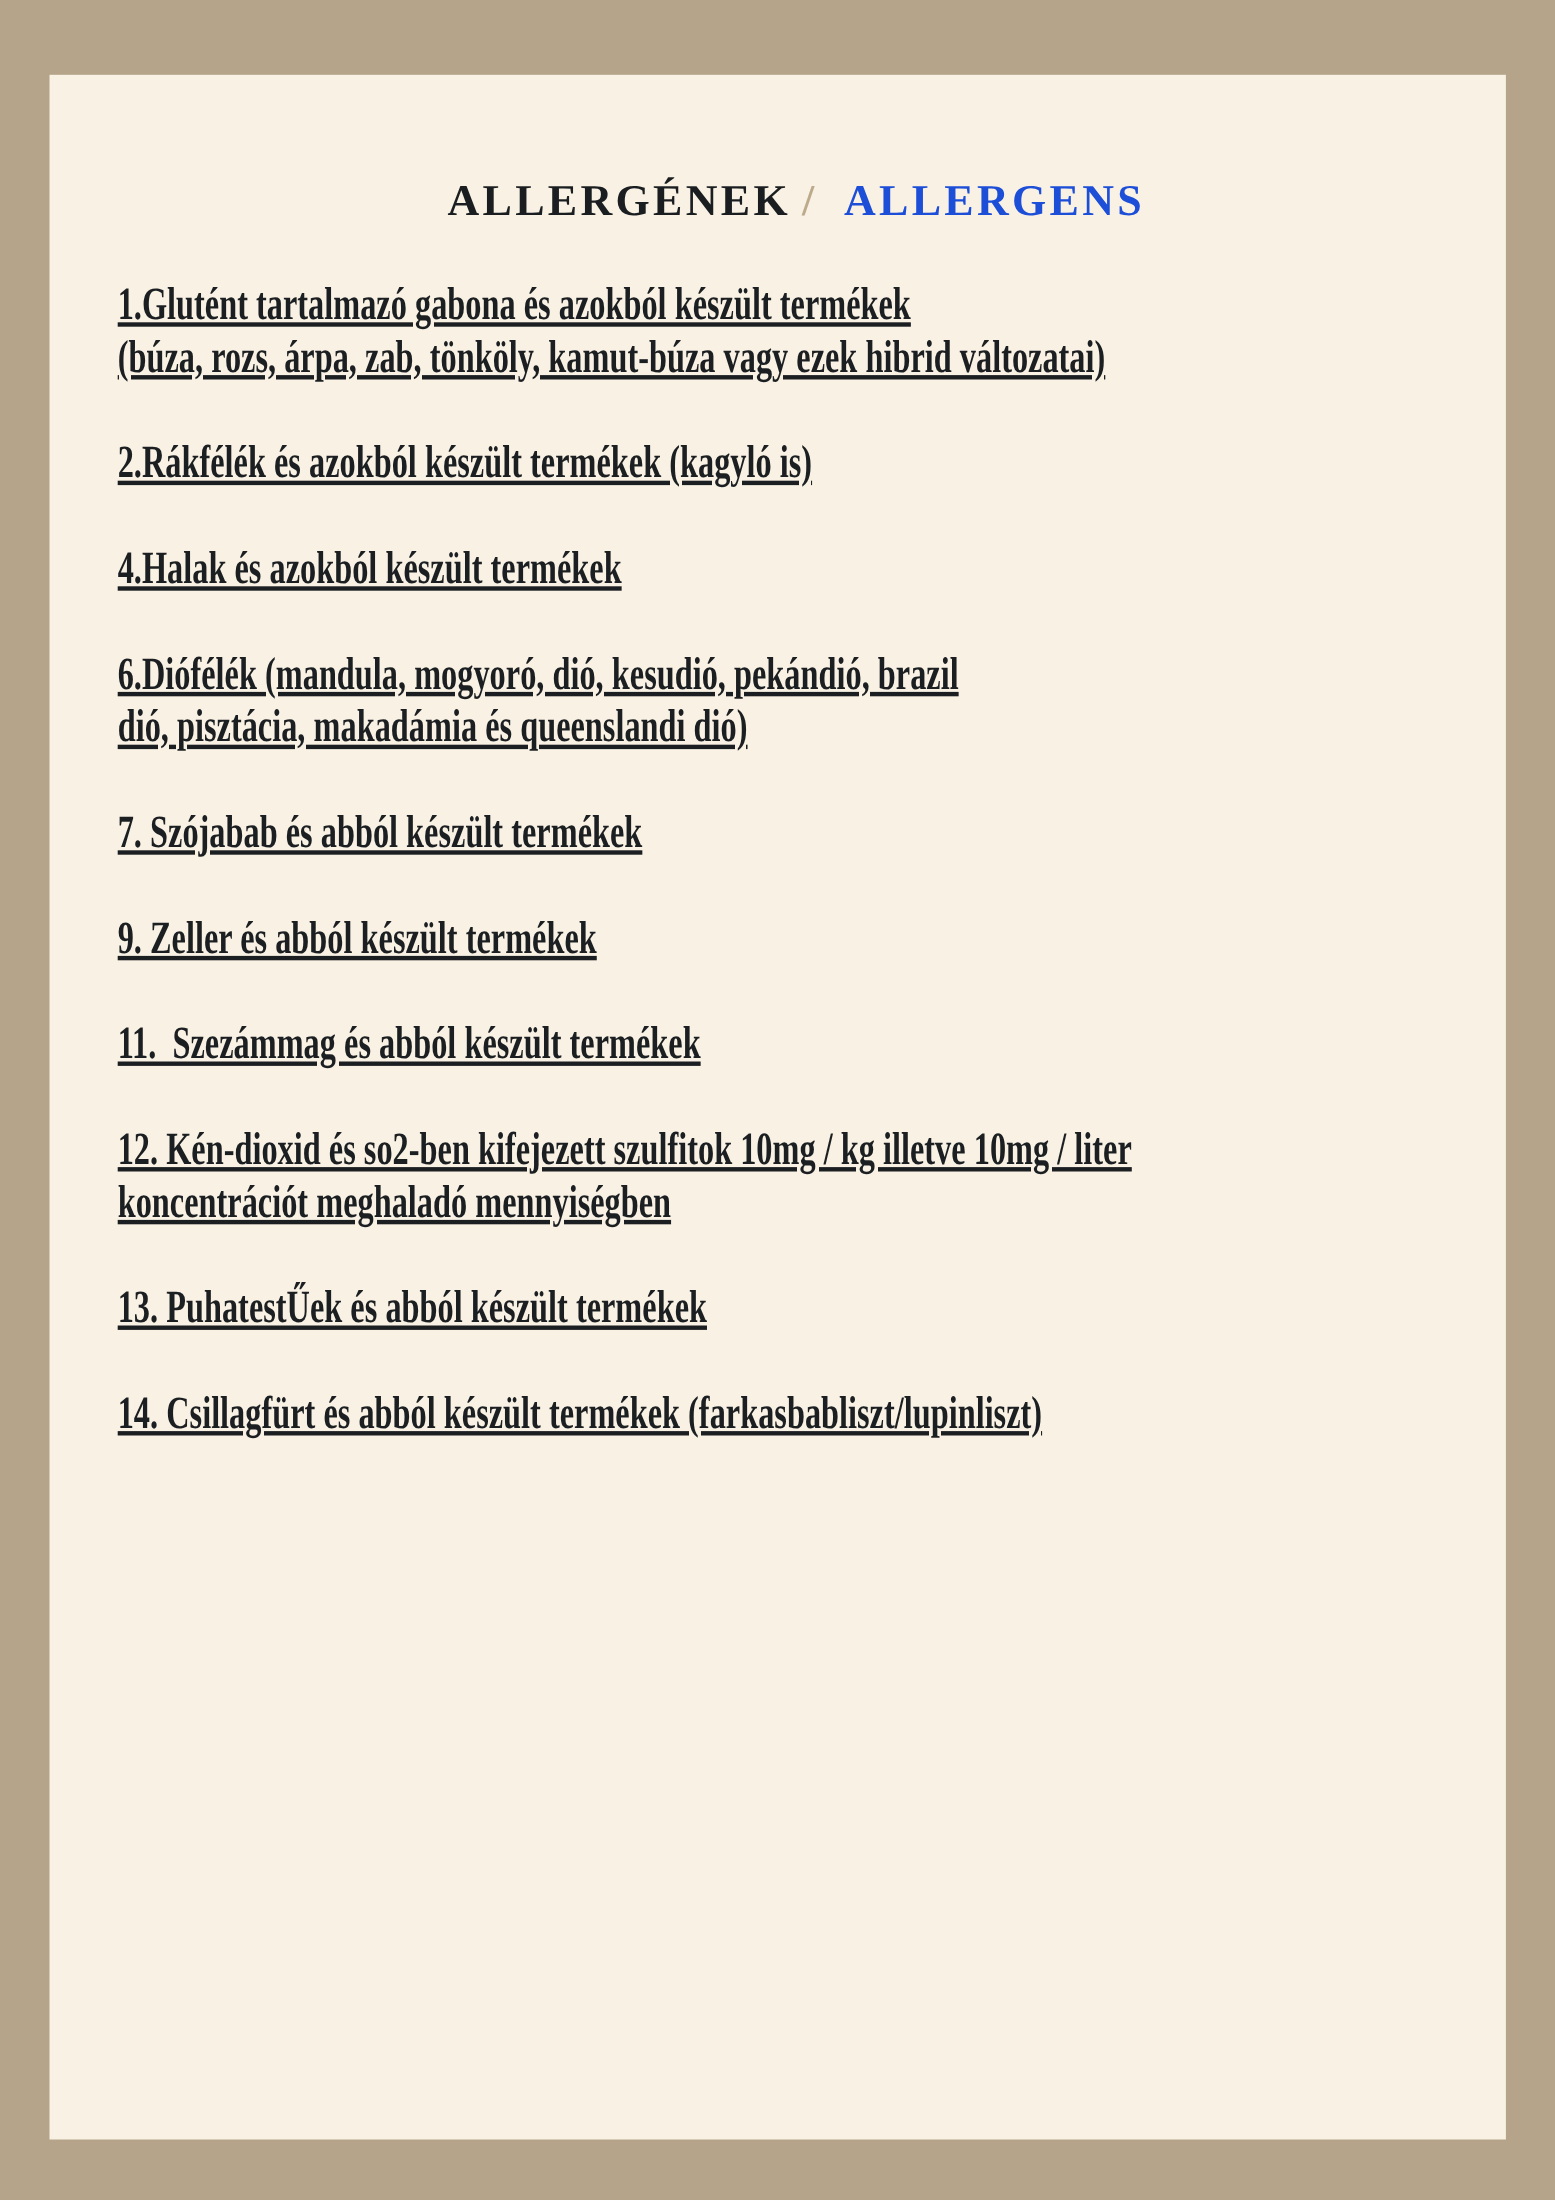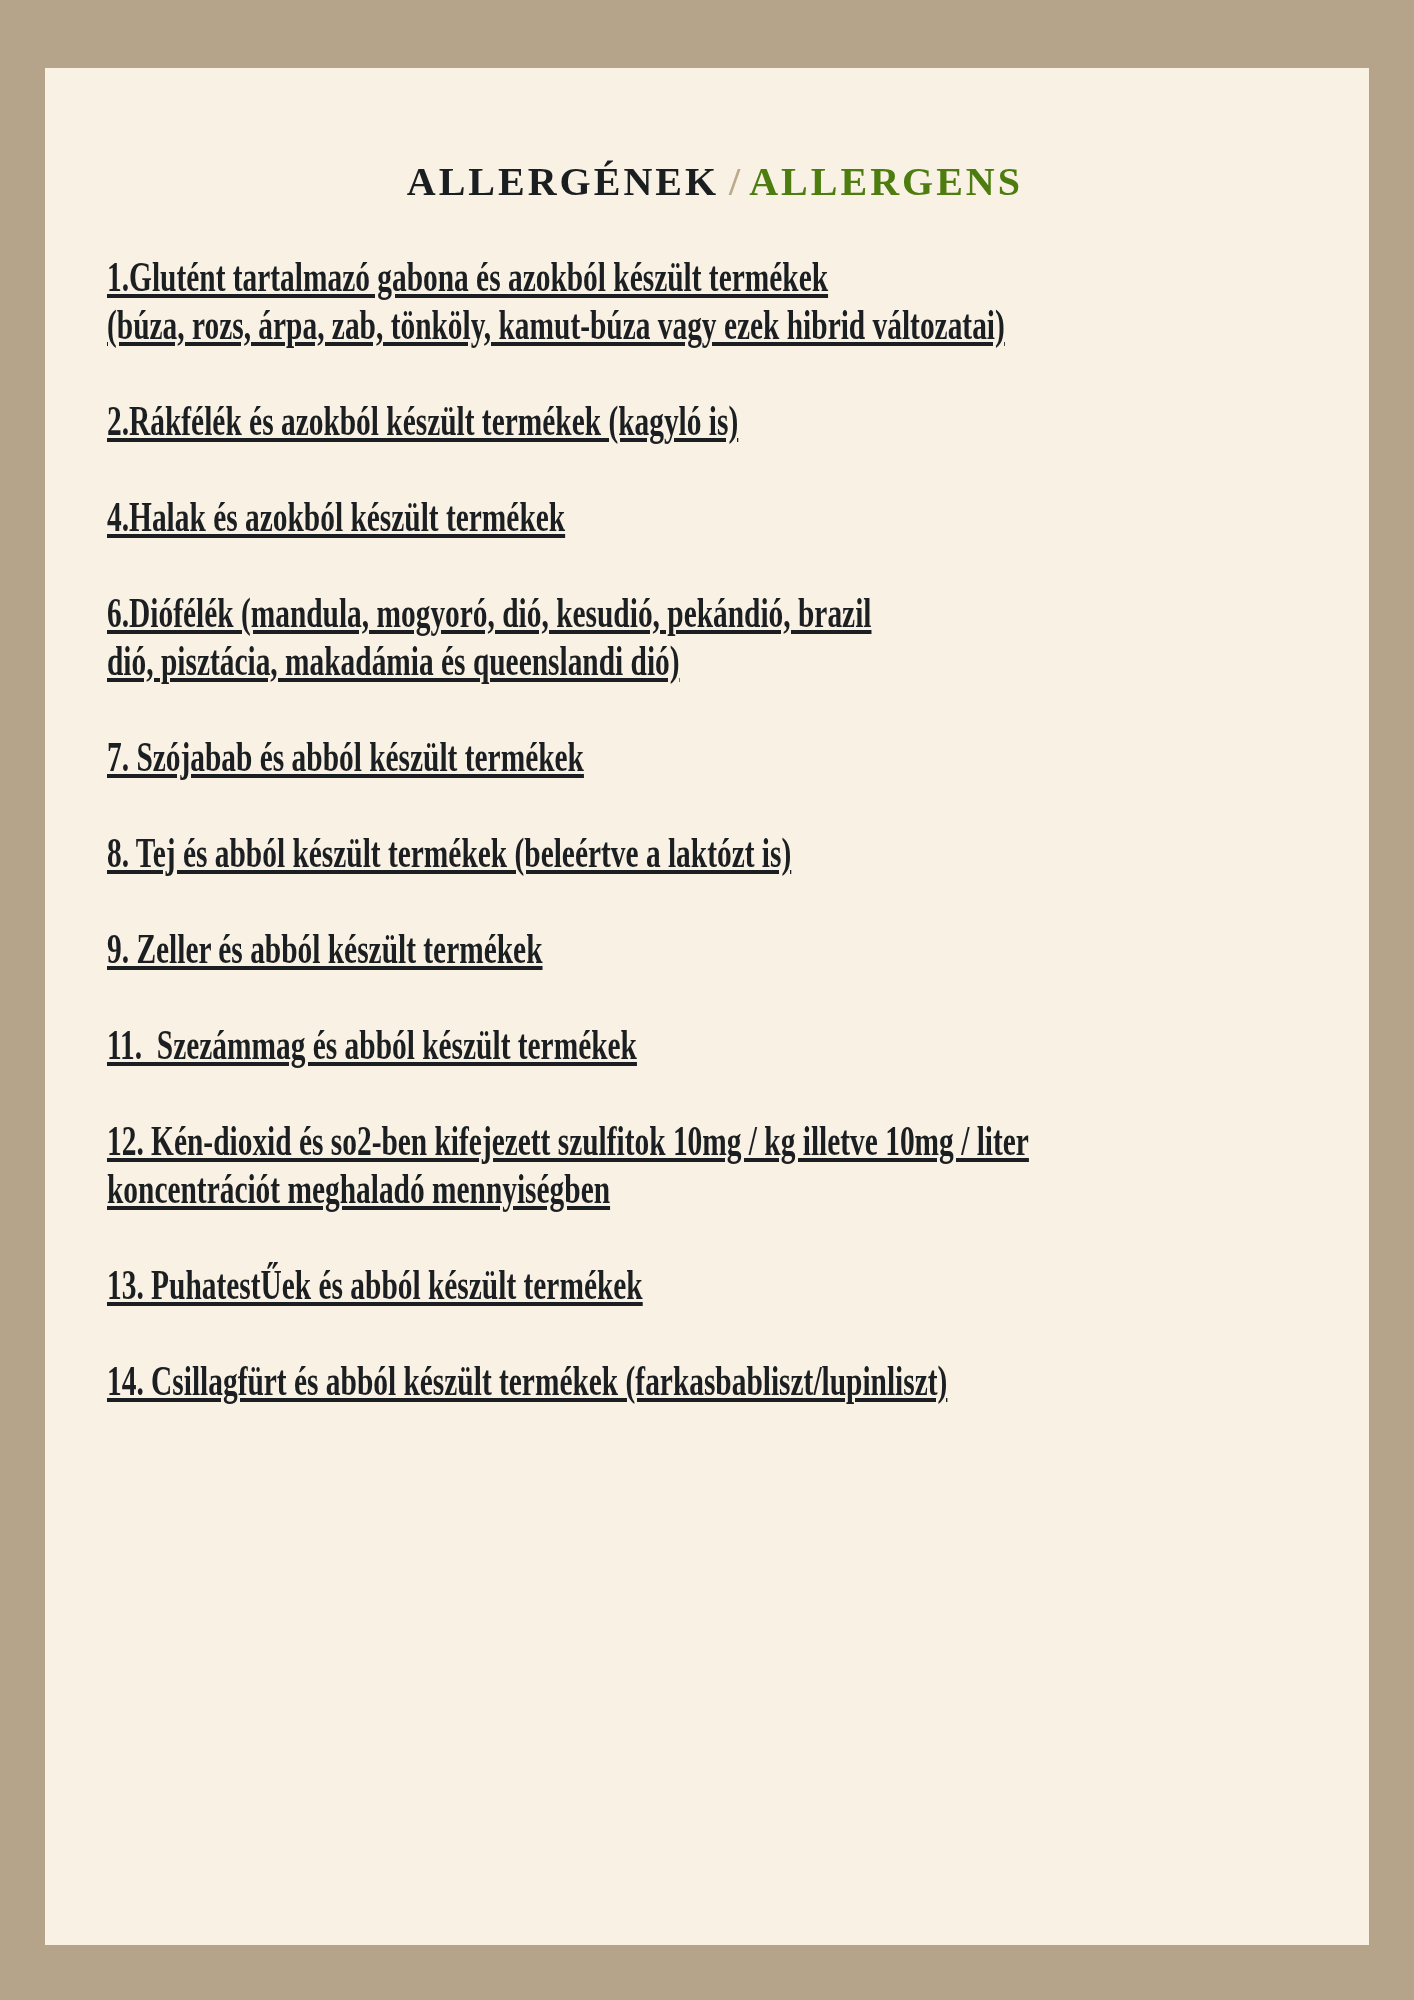--- a/index.html
+++ b/index.html
@@ -28,21 +28,21 @@
     top: 54px;
     font-size: 40px;
     font-weight: bold;
     letter-spacing: 3px;
     line-height: 40px;
     white-space: pre;
     color: #1a1e20;
   }
   .title .hu { color: #1a1e20; }
   .title .sep { color: #bcaa8b; margin-left: 10px; }
-  .title .en { color: #4d7c0f; margin-left: 6px; }
+  .title .en { color: #1d4ed8; margin-left: 24px; }
   .list {
     position: absolute;
     left: 62px;
     top: 185px;
     width: 1240px;
     color: #1c1f21;
     text-decoration: underline;
   }
   .item {
     margin-bottom: 48px;
@@ -84,23 +84,20 @@
 
     <div class="item">
       <div class="line">6.Diófélék (mandula, mogyoró, dió, kesudió, pekándió, brazil</div>
       <div class="line">dió, pisztácia, makadámia és queenslandi dió)</div>
     </div>
 
     <div class="item">
       <div class="line">7. Szójabab és abból készült termékek</div>
     </div>
 
-    <div class="item">
-      <div class="line">8. Tej és abból készült termékek (beleértve a laktózt is)</div>
-    </div>
 
     <div class="item">
       <div class="line">9. Zeller és abból készült termékek</div>
     </div>
 
 
     <div class="item">
       <div class="line">11.  Szezámmag és abból készült termékek</div>
     </div>
 

